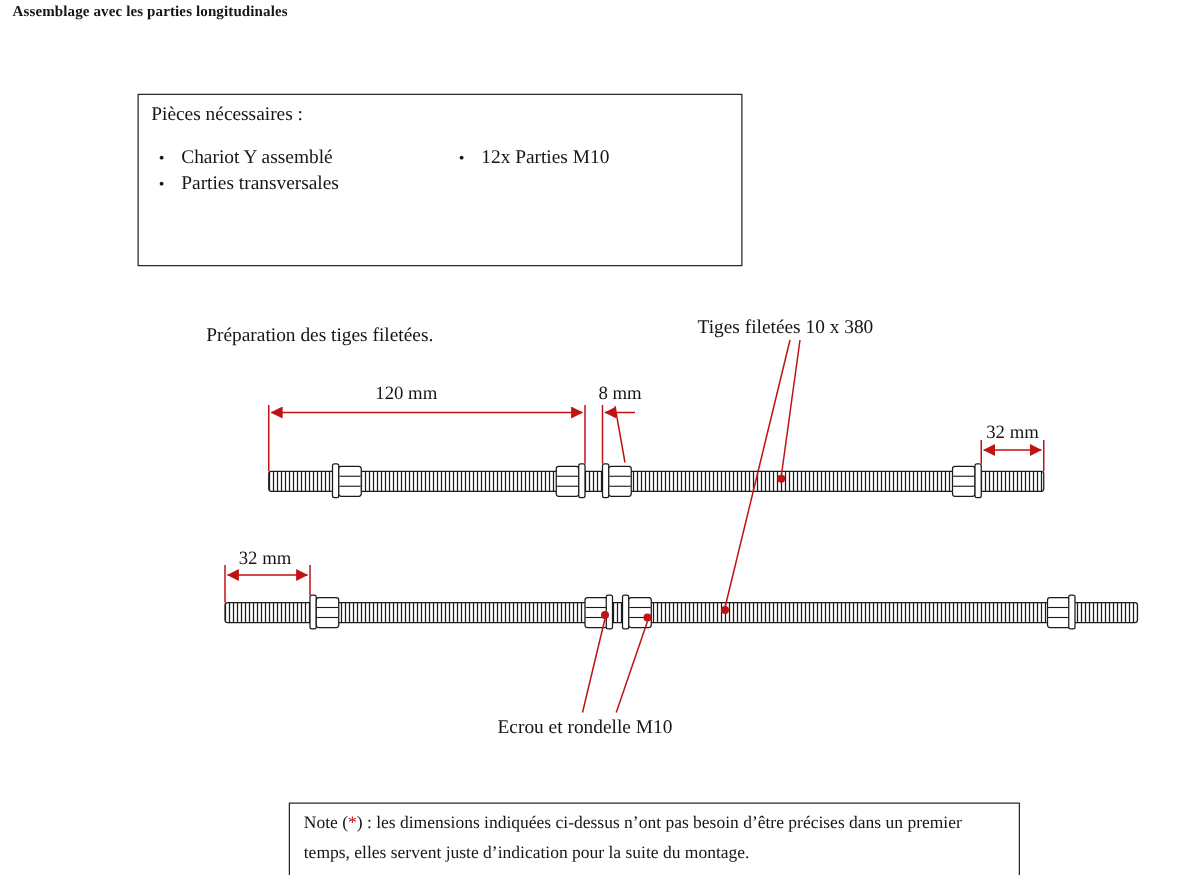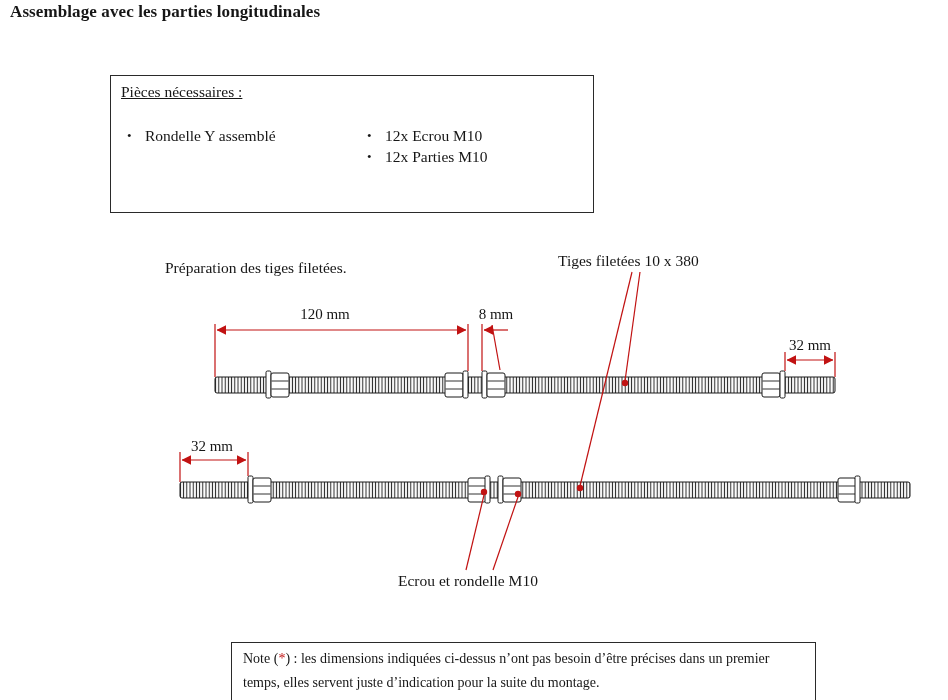--- a/index.html
+++ b/index.html
@@ -10,35 +10,35 @@
     width: 948px;
     height: 700px;
     overflow: hidden;
     font-family: "Liberation Serif", "DejaVu Serif", serif;
     color: var(--ink);
   }
   .page-title {
     position: absolute;
     left: 10px;
     top: 2px;
-    font-size: 17px;
+    font-size: 12px;
     font-weight: 700;
     letter-spacing: 0.1px;
   }
   .parts-box {
     position: absolute;
     left: 110px;
     top: 75px;
     width: 484px;
     height: 138px;
     border: 1px solid #2a2a2a;
     padding: 7px 10px;
     font-size: 15.5px;
   }
-  .parts-heading { margin-bottom: 24px; text-decoration: underline; }
+  .parts-heading { margin-bottom: 14px; }
   .parts-cols { display: flex; }
   ul.plist { list-style: none; }
   ul.plist.left { width: 240px; }
   ul.plist li {
     position: relative;
     padding-left: 24px;
     line-height: 21px;
   }
   ul.plist li::before {
     content: "\2022";
@@ -72,24 +72,24 @@
 </style>
 </head>
 <body>
 
 <h1 class="page-title">Assemblage avec les parties longitudinales</h1>
 
 <div class="parts-box">
   <div class="parts-heading">Pièces nécessaires :</div>
   <div class="parts-cols">
     <ul class="plist left">
-      <li><span>Rondelle Y assemblé</span></li>
+      <li><span>Chariot Y assemblé</span></li>
+      <li><span>Parties transversales</span></li>
     </ul>
     <ul class="plist right">
-      <li><span>12x Ecrou M10</span></li>
       <li><span>12x Parties M10</span></li>
     </ul>
   </div>
 </div>
 
 <svg class="diagram" width="948" height="360" viewBox="0 240 948 360" xmlns="http://www.w3.org/2000/svg">
   <defs>
     <pattern id="threads" width="3.2" height="30" patternUnits="userSpaceOnUse">
       <rect width="3.2" height="30" fill="#ffffff"></rect>
       <line x1="1.2" y1="0" x2="1.2" y2="30" stroke="#1b1b1b" stroke-width="1"></line>

